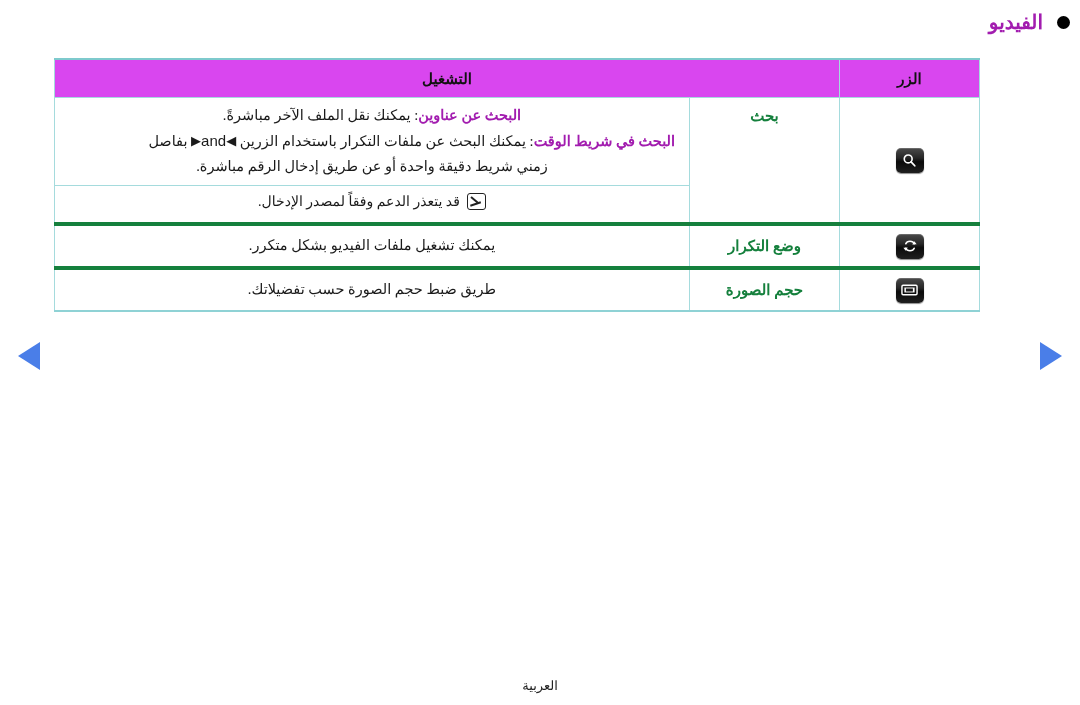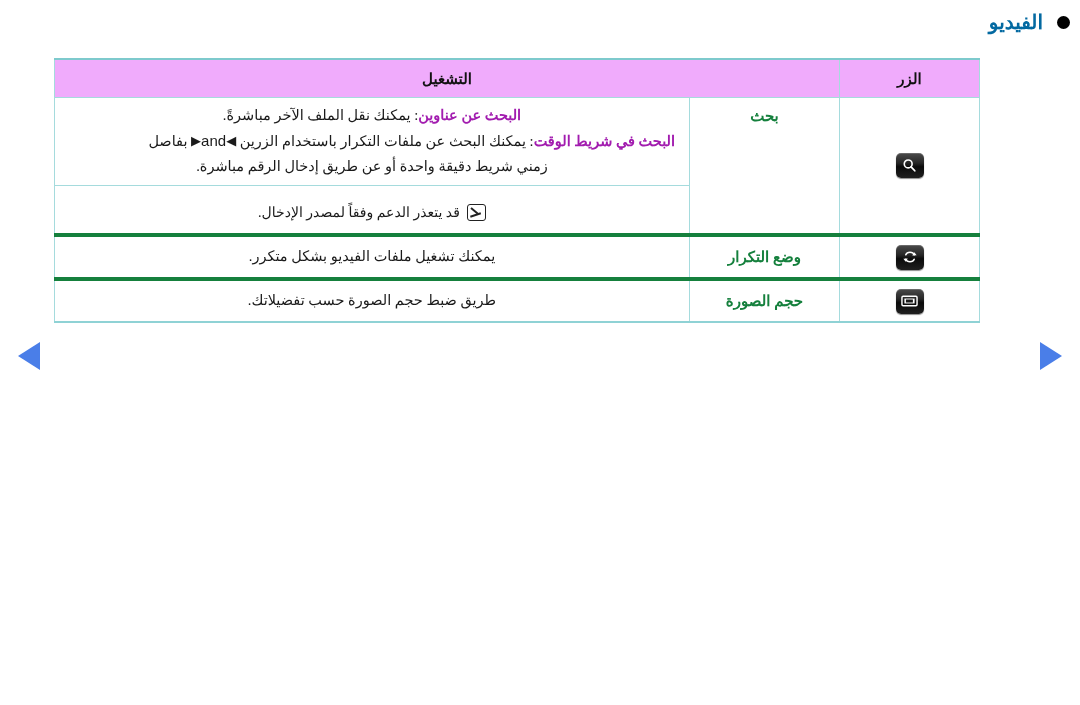--- a/index.html
+++ b/index.html
@@ -32,21 +32,21 @@
   }
   .title-bullet {
     width: 13px;
     height: 13px;
     border-radius: 50%;
     background: #000000;
     display: block;
     flex: 0 0 auto;
   }
   .title-text {
-    color: #0369a1;
+    color: #a21caf;
     font-size: 20px;
     font-weight: bold;
     font-family: "Liberation Serif", "DejaVu Serif", serif;
     white-space: nowrap;
     line-height: 1;
   }
 
   
   .op-table {
     position: absolute;
@@ -62,21 +62,21 @@
   .op-table col.c-desc { width: 635px; }
 
   .op-table th,
   .op-table td {
     border: 1px solid #a5dbdd;
     padding: 0;
     vertical-align: middle;
   }
 
   .op-table thead th {
-    background: #f0abfc;
+    background: #d946ef;
     color: #111111;
     font-size: 15px;
     font-weight: bold;
     text-align: center;
     height: 37px;
     border-top: 2px solid #7ecacd;
     border-bottom: 1px solid #a5dbdd;
   }
   .op-table thead th.th-op {
     border-right: 1px solid #a5dbdd;
@@ -120,21 +120,21 @@
   .latin {
     font-family: "Liberation Sans", sans-serif;
     font-size: 15px;
     direction: ltr;
     display: inline-block;
   }
 
   
   tr.note-row td.cell-desc {
     text-align: center;
-    padding-top: 15px;
+    padding-top: 4px;
     padding-bottom: 4px;
   }
   .note-wrap {
     display: inline-flex;
     flex-direction: row;
     align-items: center;
     gap: 7px;
     justify-content: center;
   }
   .note-icon {
@@ -306,14 +306,15 @@
           <span class="desc-line ctr">طريق ضبط حجم الصورة حسب تفضيلاتك.</span>
         </td>
       </tr>
 
     </tbody>
   </table>
 
   <div class="nav-arrow nav-left"></div>
   <div class="nav-arrow nav-right"></div>
 
+  <div class="footer">العربية</div>
 
 </div>
 
 </body></html>

